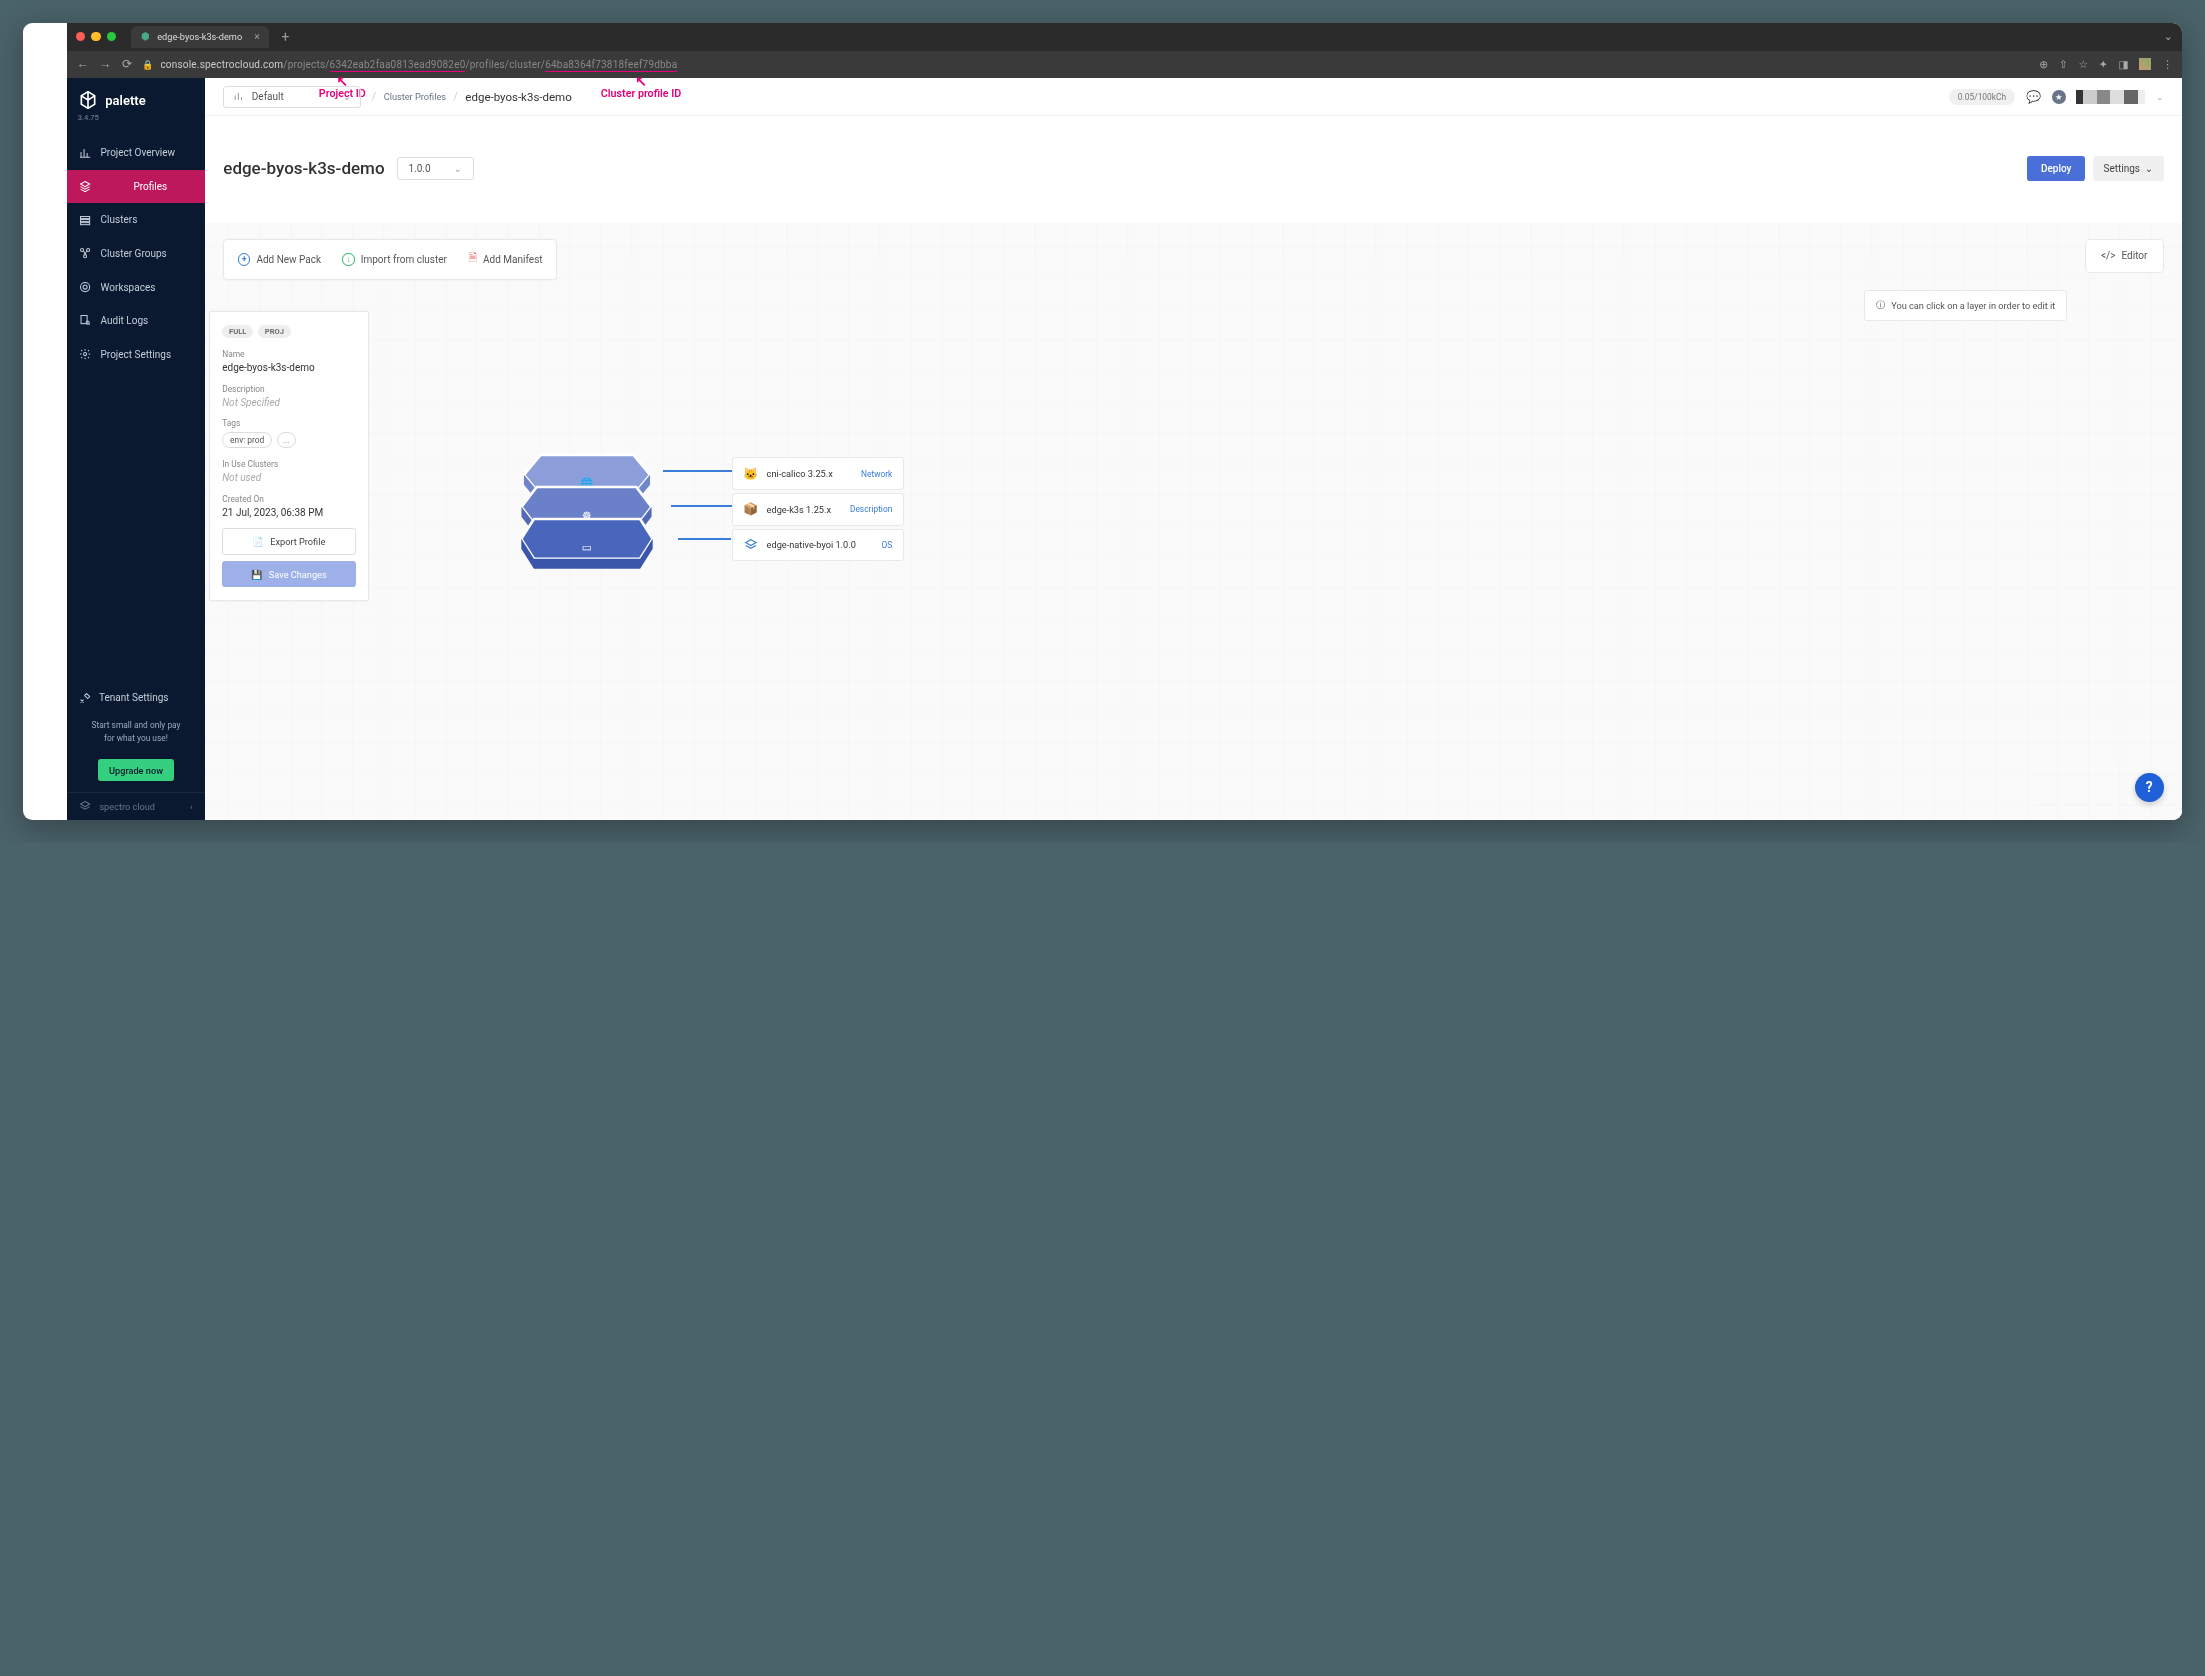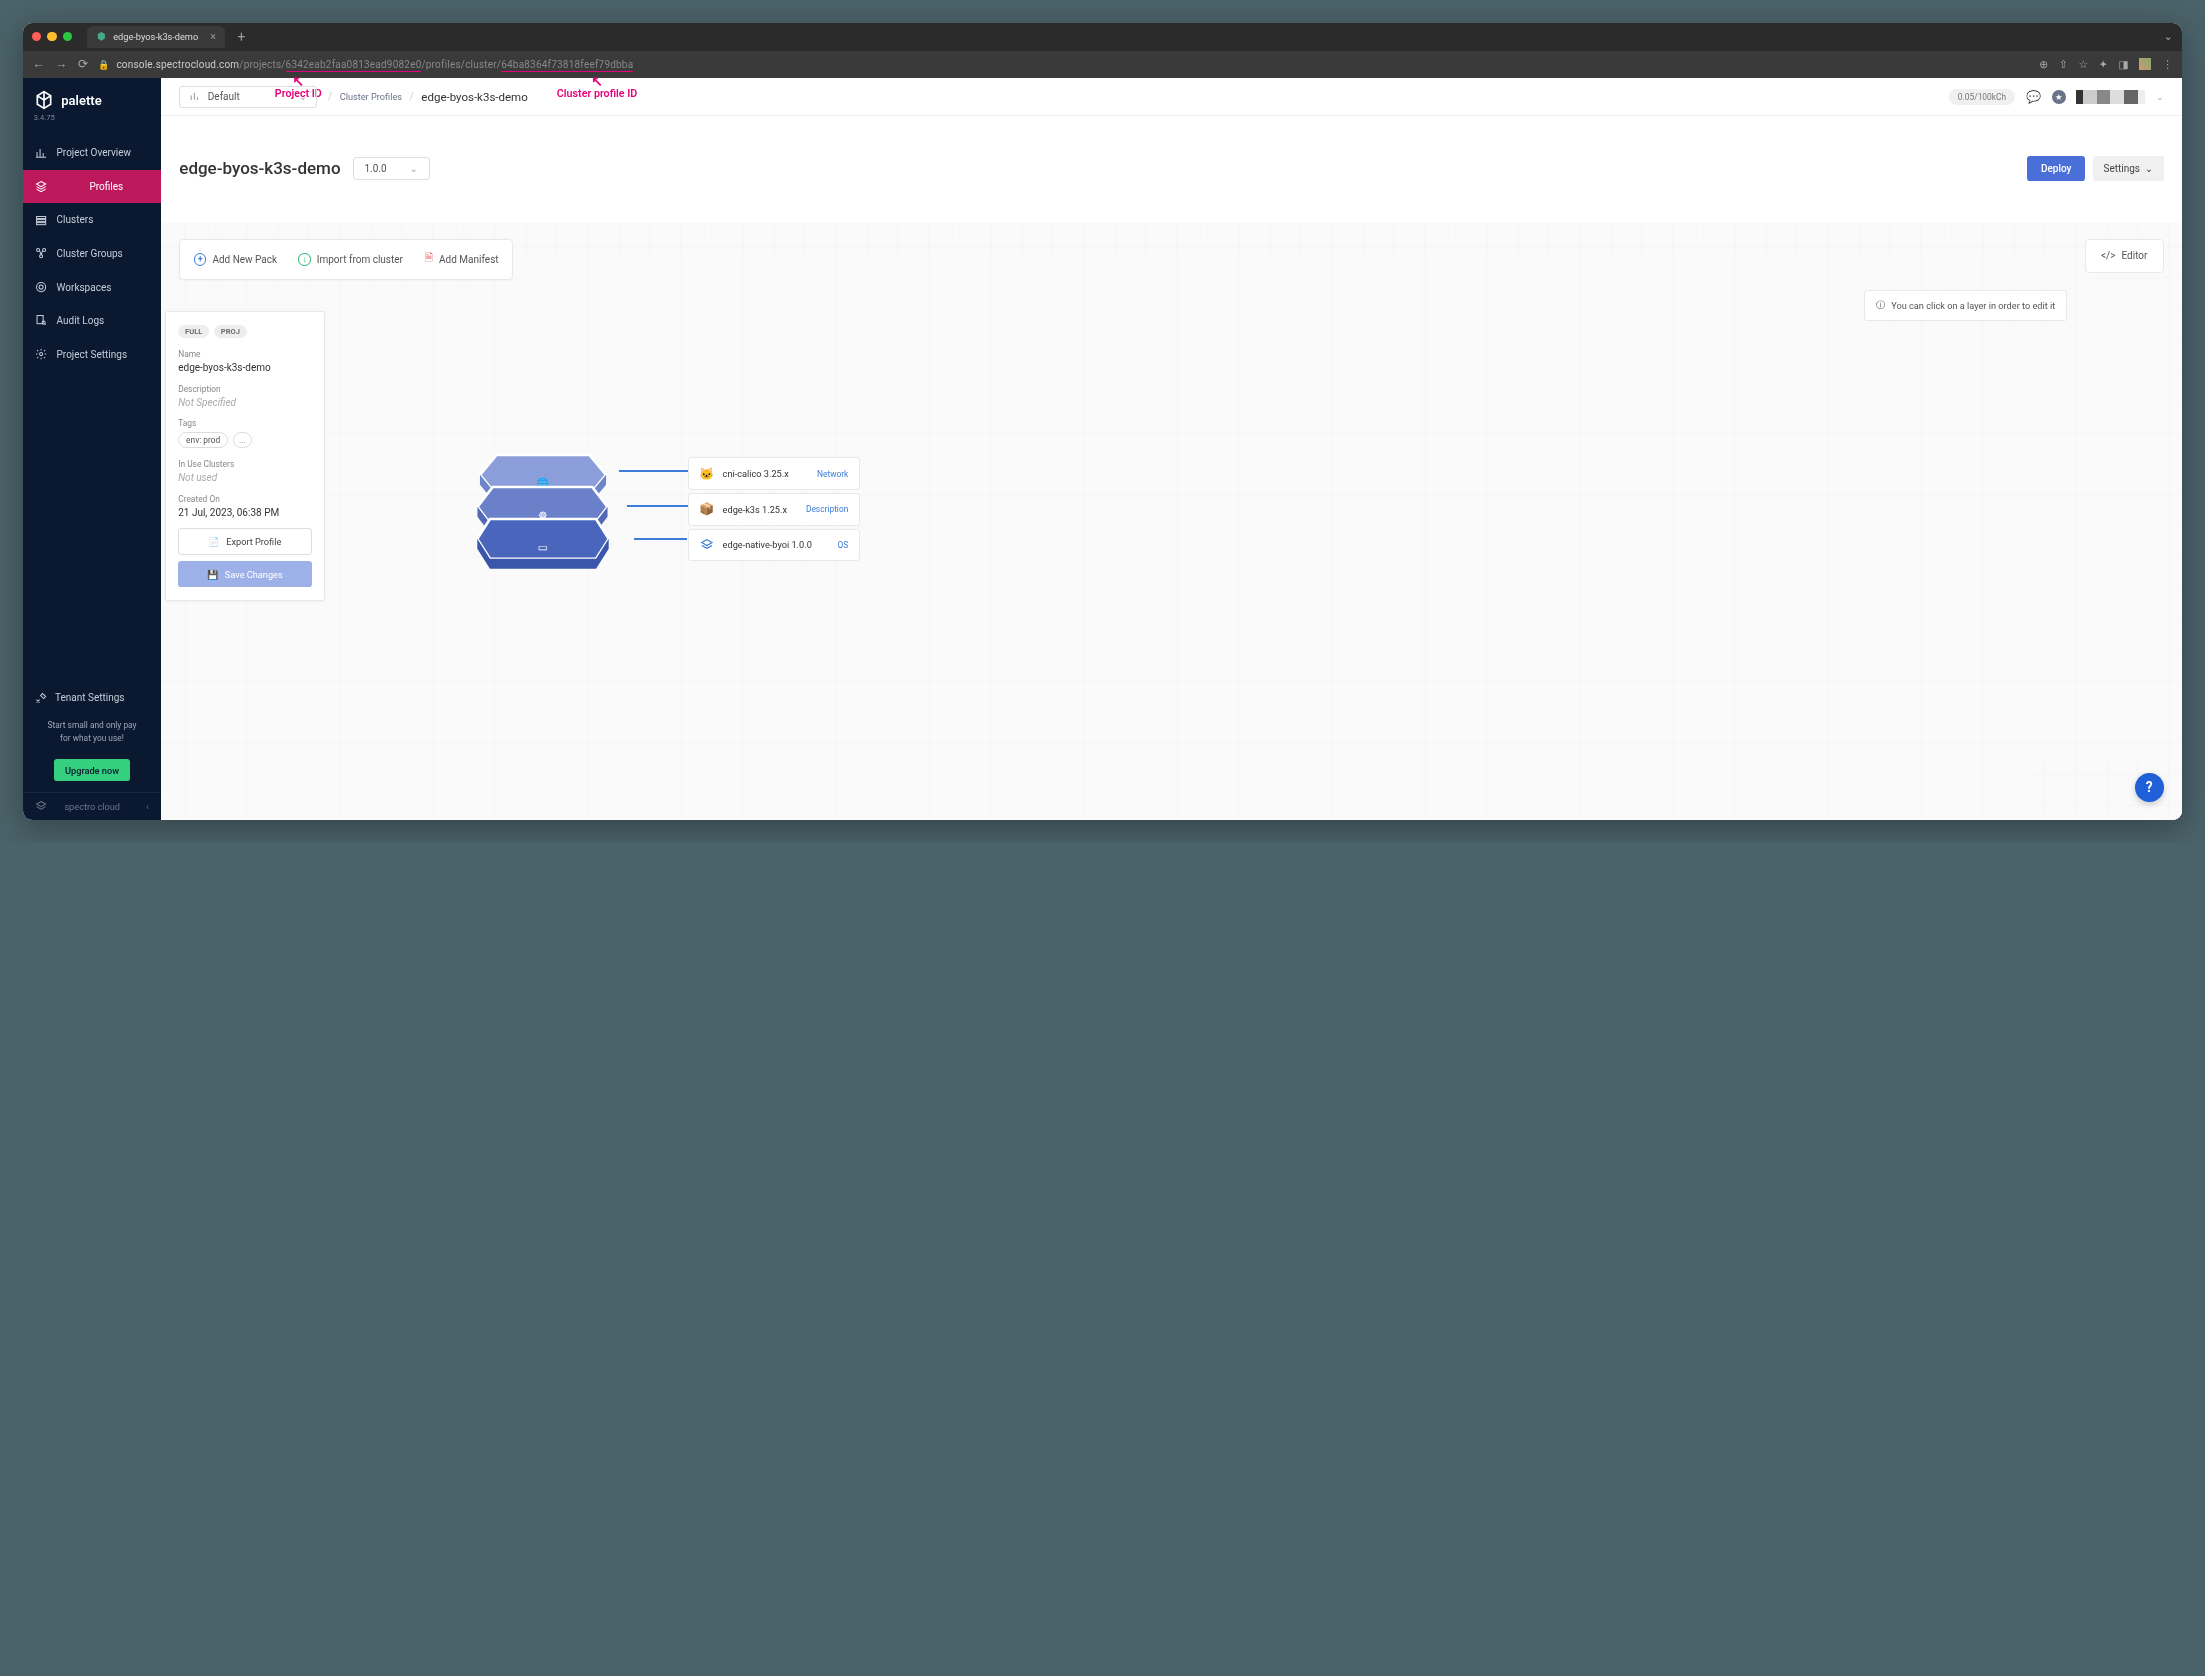--- a/index.html
+++ b/index.html
@@ -1,17 +1,17 @@
 <!DOCTYPE html>
 <html style="font-size:12.2px"><head>
 <meta charset="utf-8">
 <style>
 * { margin: 0; padding: 0; box-sizing: border-box; font-family: -apple-system, BlinkMacSystemFont, "Segoe UI", Roboto, sans-serif; }
 body { background: #4a6269; padding: 23px; }
-.window { background: #fff; border-radius: 9.2px; overflow: hidden; box-shadow: 0 7.6px 31px rgba(0,0,0,0.3); position: relative; }
+.window { background: #fff; border-radius: 9.2px; overflow: hidden; box-shadow: 0 7.6px 31px rgba(0,0,0,0.3); position: relative; padding-left: 44px; }
 .titlebar { background: #2b2b2b; height: 27.5px; display: flex; align-items: center; padding: 0 9.2px; gap: 6.1px; }
 .traffic { display: flex; gap: 6.1px; }
 .dot { width: 9.2px; height: 9.2px; border-radius: 50%; }
 .dot-r { background: #ff5f57; } .dot-y { background: #febc2e; } .dot-g { background: #28c840; }
 .tab { background: #3a3a3a; border-radius: 6.1px 6.1px 0 0; padding: 4.6px 9.2px; display: flex; align-items: center; gap: 6.1px; color: #ddd; font-size: 9.2px; margin-left: 9.2px; }
 .tab svg { width: 10.7px; height: 10.7px; }
 .tab-close { color: #999; font-size: 10.7px; cursor: pointer; margin-left: 6.1px; }
 .tab-add { color: #999; font-size: 13.8px; margin-left: 6.1px; cursor: pointer; }
 .tab-chevron { margin-left: auto; color: #aaa; font-size: 10.7px; }
 .urlbar { background: #3a3a3a; height: 27.5px; display: flex; align-items: center; padding: 0 9.2px; gap: 10.7px; color: #ccc; font-size: 10px; }
@@ -31,21 +31,21 @@
 .logo-row span { color: #fff; font-weight: 600; font-size: 13px; }
 .ver { color: #7a8699; font-size: 7.6px; padding: 0 10.7px 7.6px; }
 .nav { margin-top: 6.1px; }
 .nav-item { display: flex; align-items: center; gap: 9.2px; padding: 10.7px 12.2px; color: #c5cdd9; font-size: 10px; cursor: pointer; }
 .nav-item.active { background: #be185d; color: #fff; gap: 42px; }
 .nav-item svg { width: 12.2px; height: 12.2px; flex-shrink: 0; }
 .spacer { flex: 1; }
 .tenset { display: flex; align-items: center; gap: 7.6px; padding: 9.2px 12.2px; font-size: 10px; color: #c5cdd9; }
 .promo { text-align: center; padding: 6.1px 10.7px 10.7px; font-size: 8.4px; color: #9ca7ba; line-height: 1.5; }
 .upgrade { background: #35d07f; color: #0a1830; border: none; border-radius: 3.1px; padding: 5.3px 10.7px; font-size: 9.2px; font-weight: 500; cursor: pointer; margin-top: 15px; }
-.foot { display: flex; align-items: center; gap: 17px; padding: 7.6px 12.2px; color: #6a7489; font-size: 9.2px; border-top: 0.8px solid #1a2740; }
+.foot { display: flex; align-items: center; gap: 8px; padding: 7.6px 12.2px; color: #6a7489; font-size: 9.2px; border-top: 0.8px solid #1a2740; }
 .foot .chev { margin-left: auto; }
 .main { flex: 1; background: #fff; display: flex; flex-direction: column; gap: 32px; }
 .topbar { display: flex; align-items: center; gap: 10.7px; padding: 7.6px 18.3px; font-size: 10px; color: #555; border-bottom: 0.8px solid #f0f0f0; position: relative; }
 .proj-sel { display: flex; align-items: center; gap: 7.6px; border: 0.8px solid #ddd; border-radius: 3.1px; padding: 4.6px 9.2px; min-width: 138px; cursor: pointer; }
 .proj-sel .chev { margin-left: auto; color: #aaa; }
 .bc { display: flex; align-items: center; gap: 7.6px; color: #888; }
 .bc a { color: #6a7489; text-decoration: none; font-size: 9.2px; }
 .bc .cur { color: #333; font-size: 11.5px; }
 .bc .sep { color: #ccc; }
 .tb-right { margin-left: auto; display: flex; align-items: center; gap: 10.7px; }

